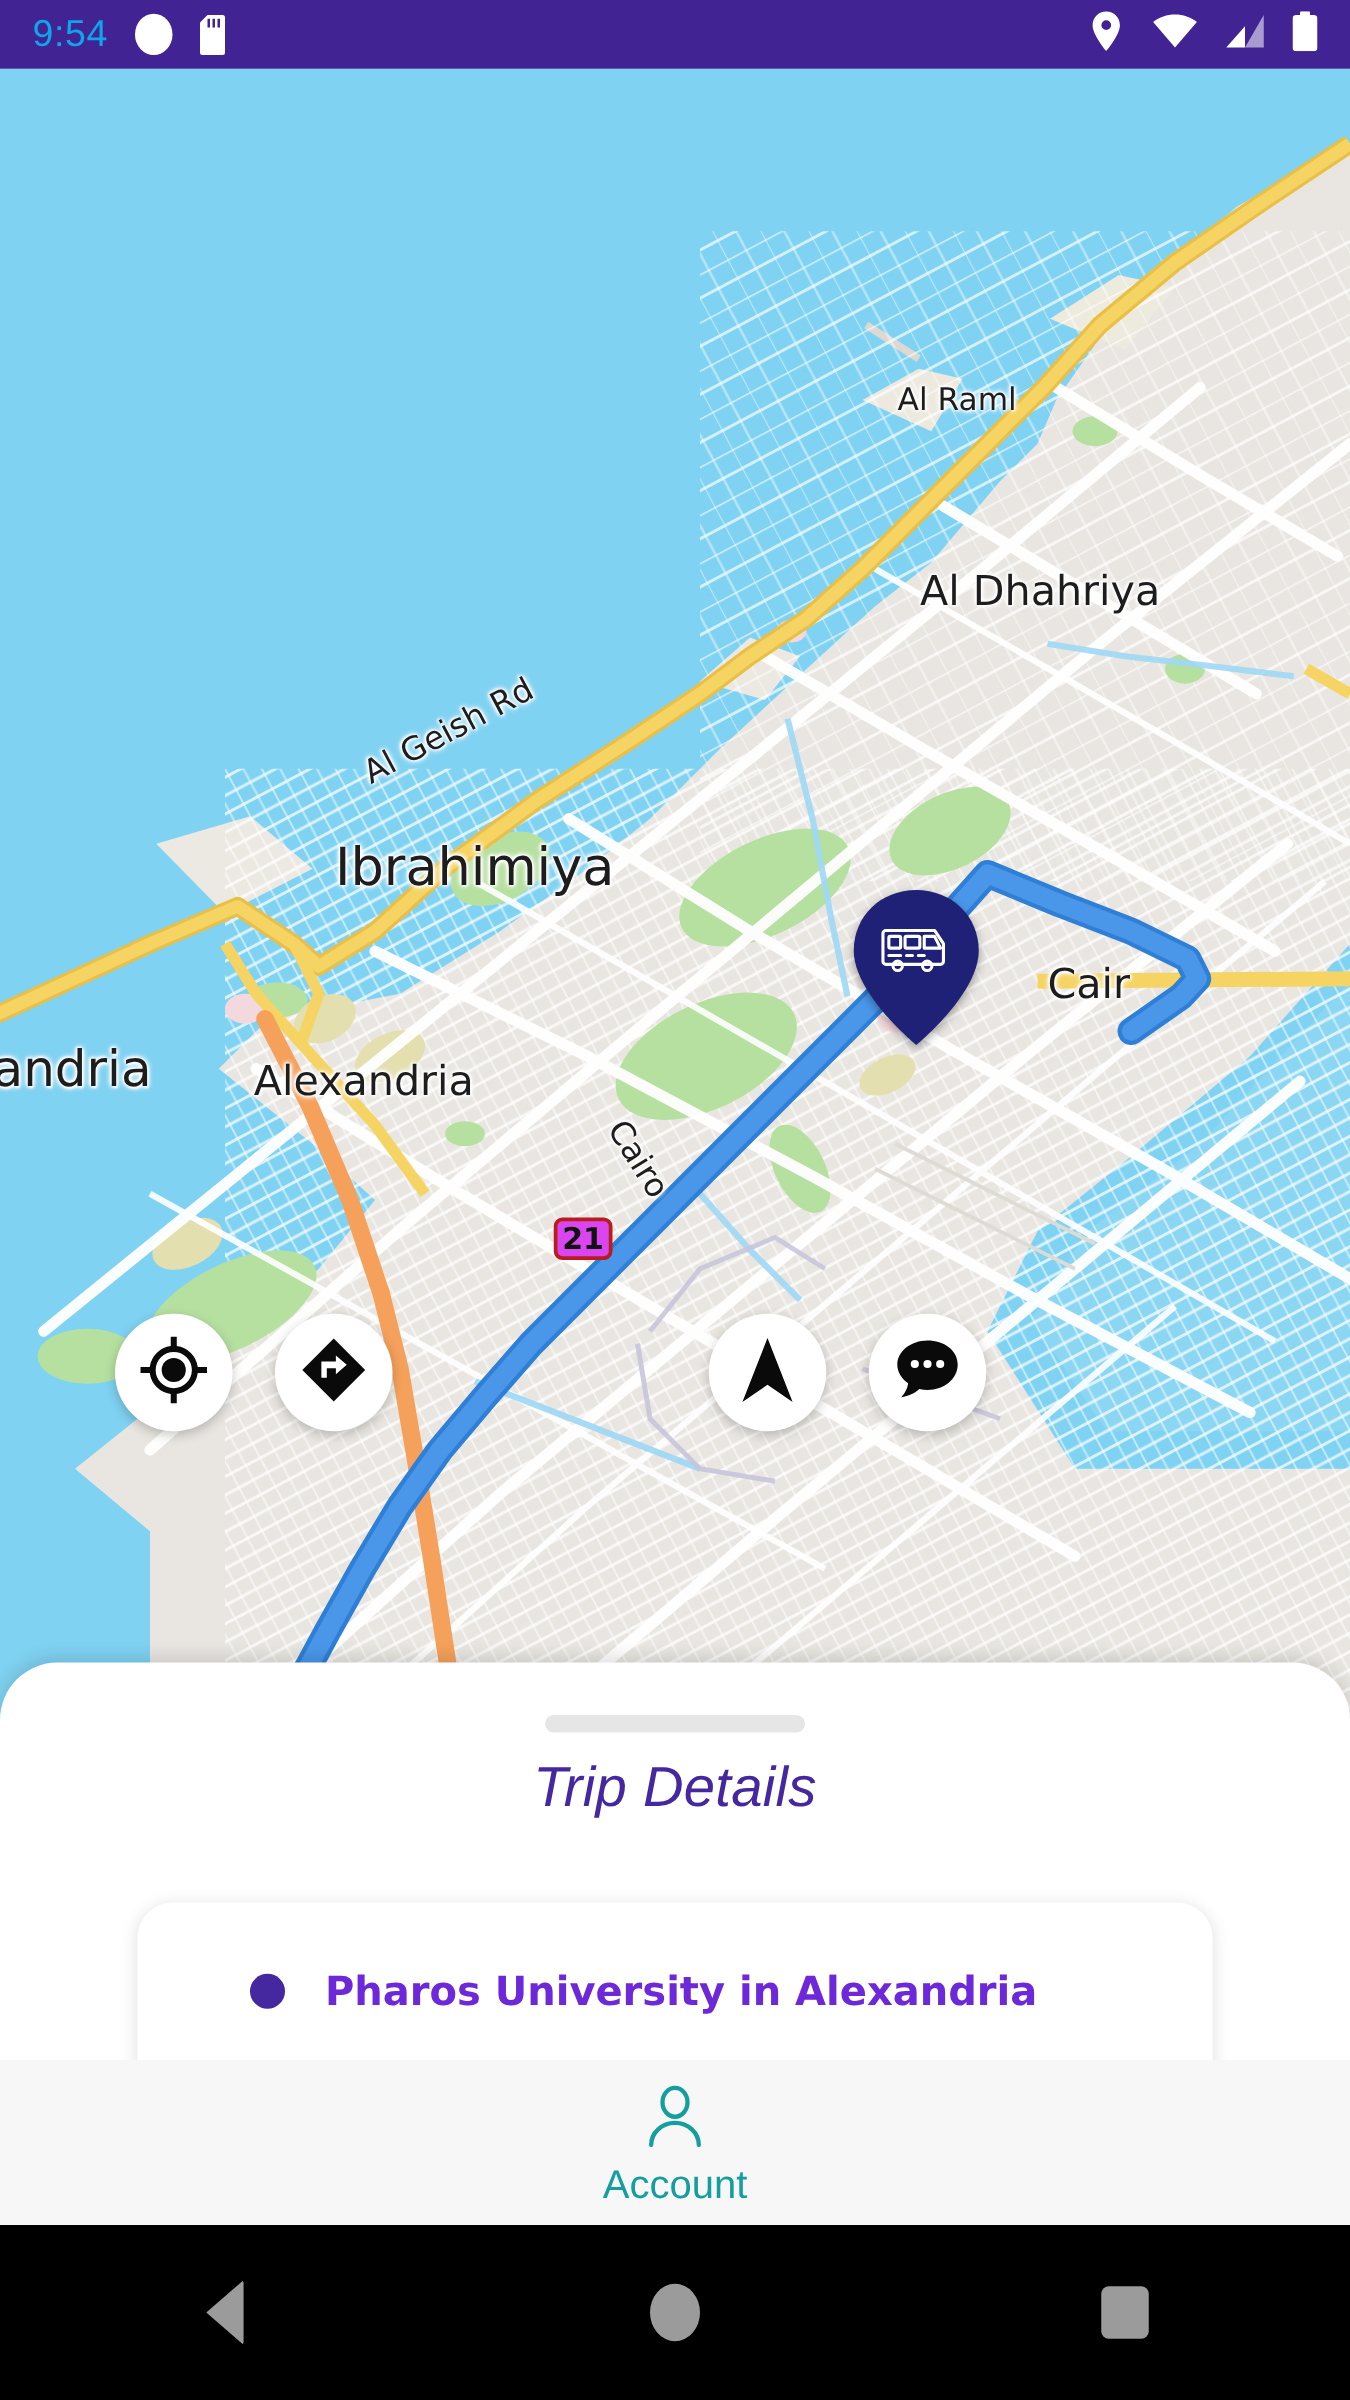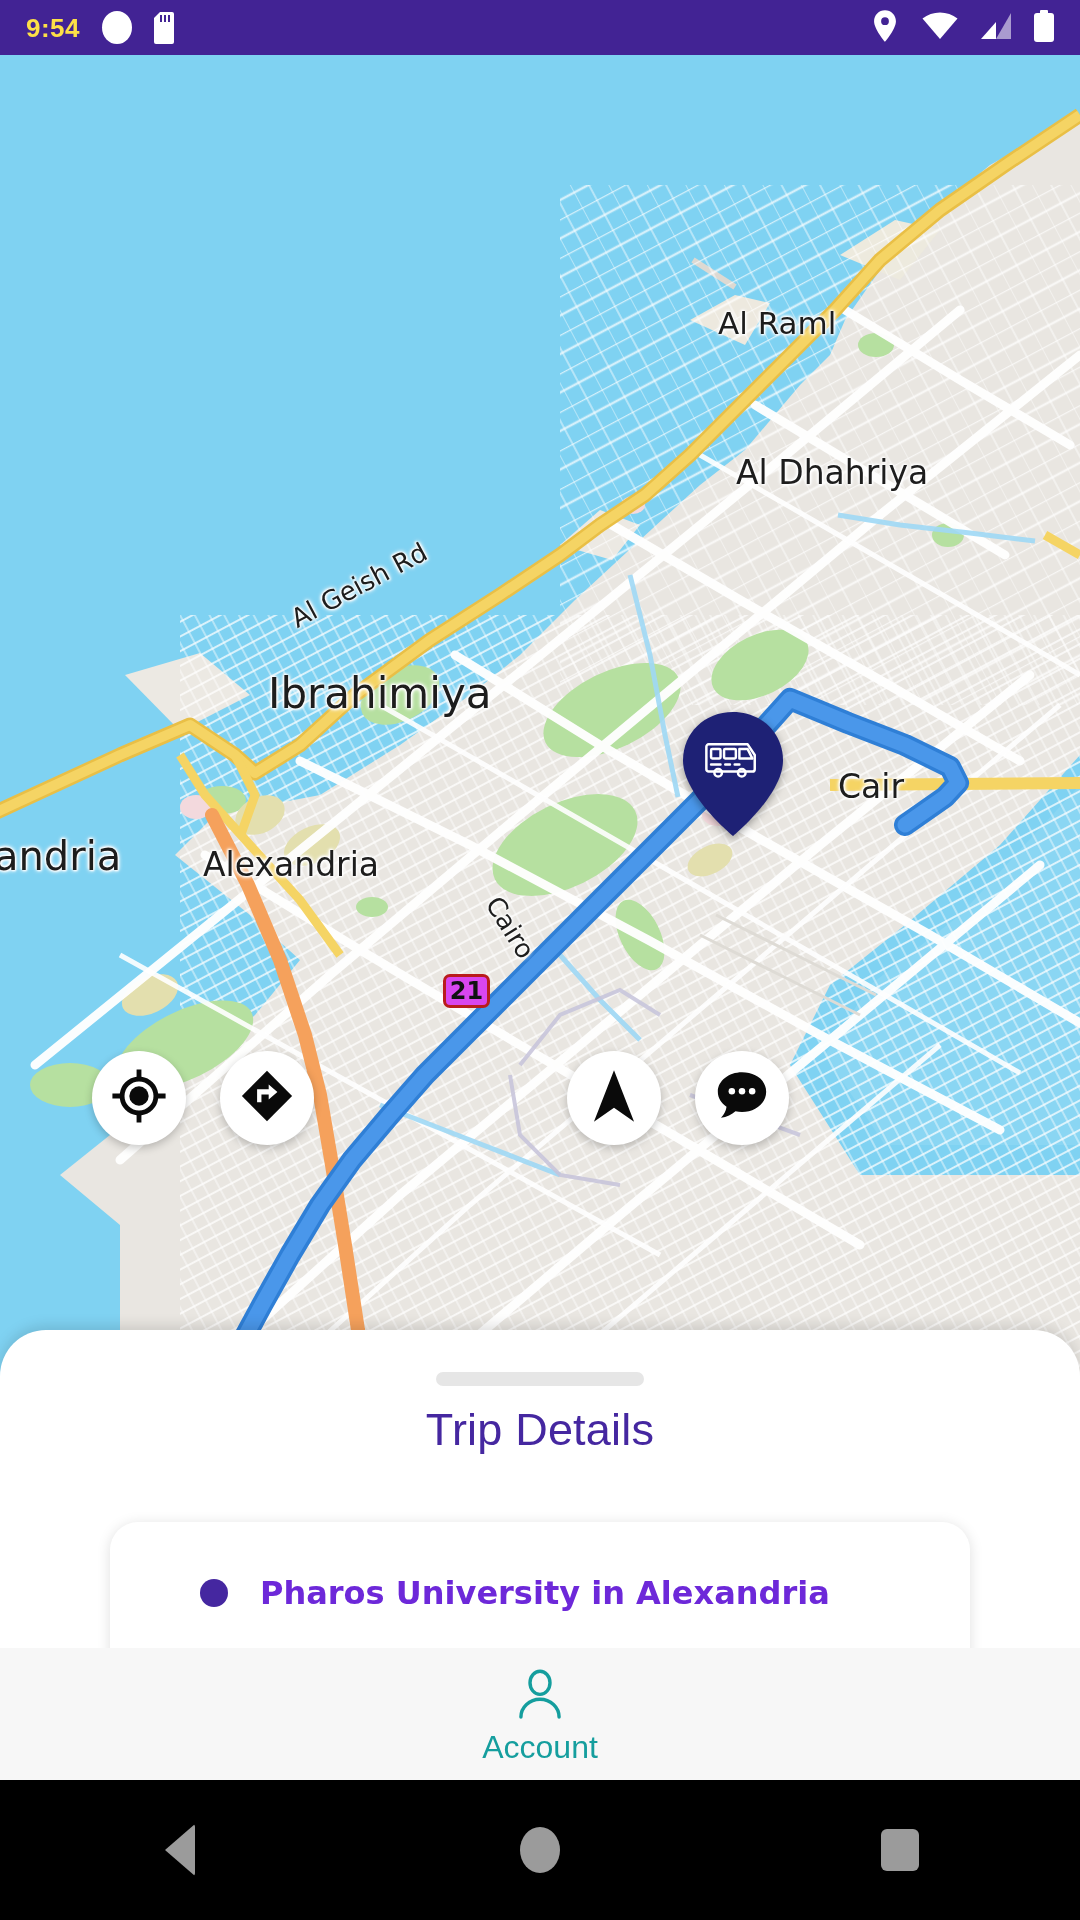--- a/index.html
+++ b/index.html
@@ -10,21 +10,21 @@
     position:relative;
   }
 
   
   #status-bar{
     position:absolute; left:0; top:0; width:1080px; height:55px;
     background:#422394; display:flex; align-items:center;
     padding:0 26px; z-index:60;
   }
   #status-bar .clock{
-    color:#fde047; font-size:26px; font-weight:700; letter-spacing:.5px;
+    color:#0ea5e9; font-size:30px; font-weight:400; letter-spacing:.5px;
     line-height:1;
   }
   .sb-left{ display:flex; align-items:center; gap:22px; }
   .sb-right{ margin-left:auto; display:flex; align-items:center; gap:22px; }
   .dot-icon{ width:30px; height:33px; border-radius:50%; background:#fff; display:block;}
   .sd-icon{ width:24px; height:32px; display:block;}
   .sb-ic{ display:block; }
 
   
   #map{
@@ -60,20 +60,21 @@
     box-shadow:0 -4px 14px rgba(0,0,0,.13);
   }
   #sheet-handle{
     position:absolute; left:50%; transform:translateX(-50%); top:42px;
     width:208px; height:14px; border-radius:7px; background:#e6e6e6;
   }
   #sheet-title{
     position:absolute; left:0; top:74px; width:100%;
     text-align:center; color:#4527a0; font-size:45px; font-weight:400;
     letter-spacing:.2px;
+    font-style:italic;
   }
 
   
   #trip-card{
     position:absolute; left:110px; top:192px; width:860px; height:210px;
     background:#ffffff; border-radius:28px;
     box-shadow:0 2px 14px rgba(0,0,0,.13);
   }
   .trip-row{
     position:absolute; left:0; top:52px; width:100%;
@@ -289,21 +290,21 @@
 
       <path d="M905 770 L945 742 L958 728 L950 712 L905 690 L848 668 L790 644
                L740 700 L700 745 L640 805 L575 870 L520 925 L470 975 L425 1020
                L390 1060 L352 1105 L320 1150 L290 1200 L262 1250 L235 1300 L220 1330" stroke="#2f7fd6" stroke-width="22" fill="none" stroke-linejoin="round" stroke-linecap="round"></path>
       <path d="M905 770 L945 742 L958 728 L950 712 L905 690 L848 668 L790 644
                L740 700 L700 745 L640 805 L575 870 L520 925 L470 975 L425 1020
                L390 1060 L352 1105 L320 1150 L290 1200 L262 1250 L235 1300 L220 1330" stroke="#4a97ea" stroke-width="15" fill="none" stroke-linejoin="round" stroke-linecap="round"></path>
     </g>
   </svg>
 
-  <div class="maplabel" style="left:718px; top:250px; font-size:31px;">Al Raml</div>
+  <div class="maplabel" style="left:718px; top:250px; font-size:25px;">Al Raml</div>
   <div class="maplabel" style="left:736px; top:398px; font-size:33px;">Al Dhahriya</div>
   <div class="maplabel" style="left:286px; top:552px; font-size:26px; transform:rotate(-28deg); transform-origin:left top;">Al Geish Rd</div>
   <div class="maplabel" style="left:268px; top:614px; font-size:42px;">Ibrahimiya</div>
   <div class="maplabel" style="left:-6px; top:778px; font-size:40px;">andria</div>
   <div class="maplabel" style="left:203px; top:790px; font-size:33px;">Alexandria</div>
   <div class="maplabel" style="left:505px; top:836px; font-size:26px; transform:rotate(58deg); transform-origin:left top;">Cairo</div>
   <div class="maplabel" style="left:838px; top:712px; font-size:33px;">Cair</div>
 
   <div id="shield-21">
     <span>21</span>

